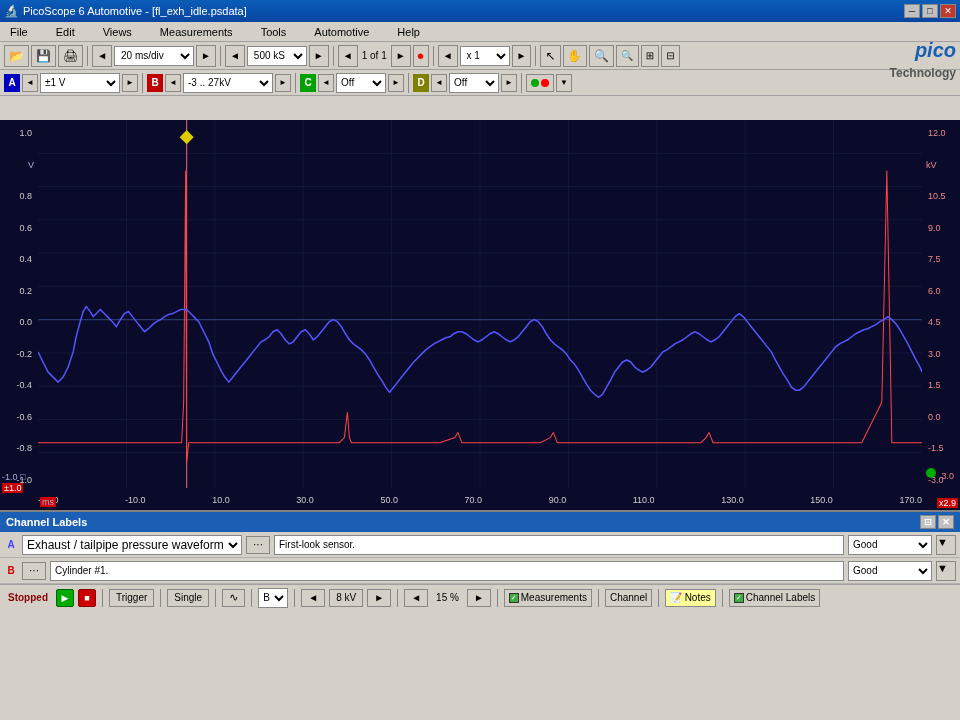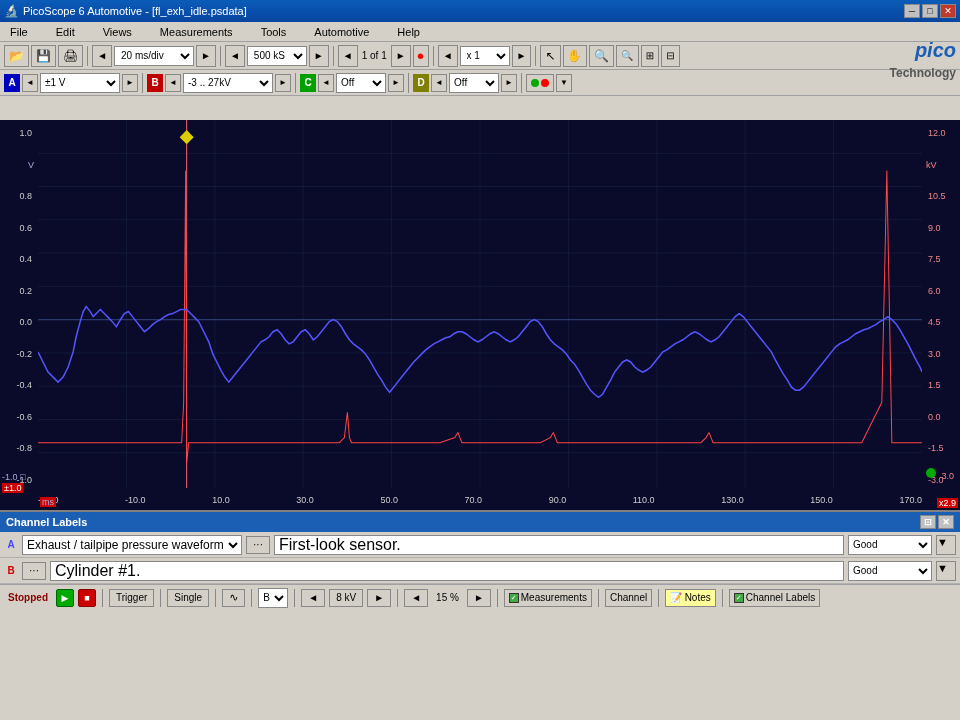--- a/index.html
+++ b/index.html
@@ -184,21 +184,21 @@
     }
     .channel-dots-btn {
       height: 18px; width: 24px;
       background: #d4d0c8; border: 1px solid #888;
       cursor: pointer; font-size: 10px;
       display: flex; align-items: center; justify-content: center;
     }
     .channel-desc-input {
       flex: 1; height: 20px;
       background: white; border: 1px solid #888;
-      font-size: 16px; padding: 0 4px;
+      font-size: 10px; padding: 0 4px;
     }
     .channel-quality-select {
       height: 20px; width: 84px;
       background: white; border: 1px solid #888;
       font-size: 10px;
     }
     .channel-quality-arrow {
       height: 20px; width: 20px;
       background: #d4d0c8; border: 1px solid #888;
       cursor: pointer;

